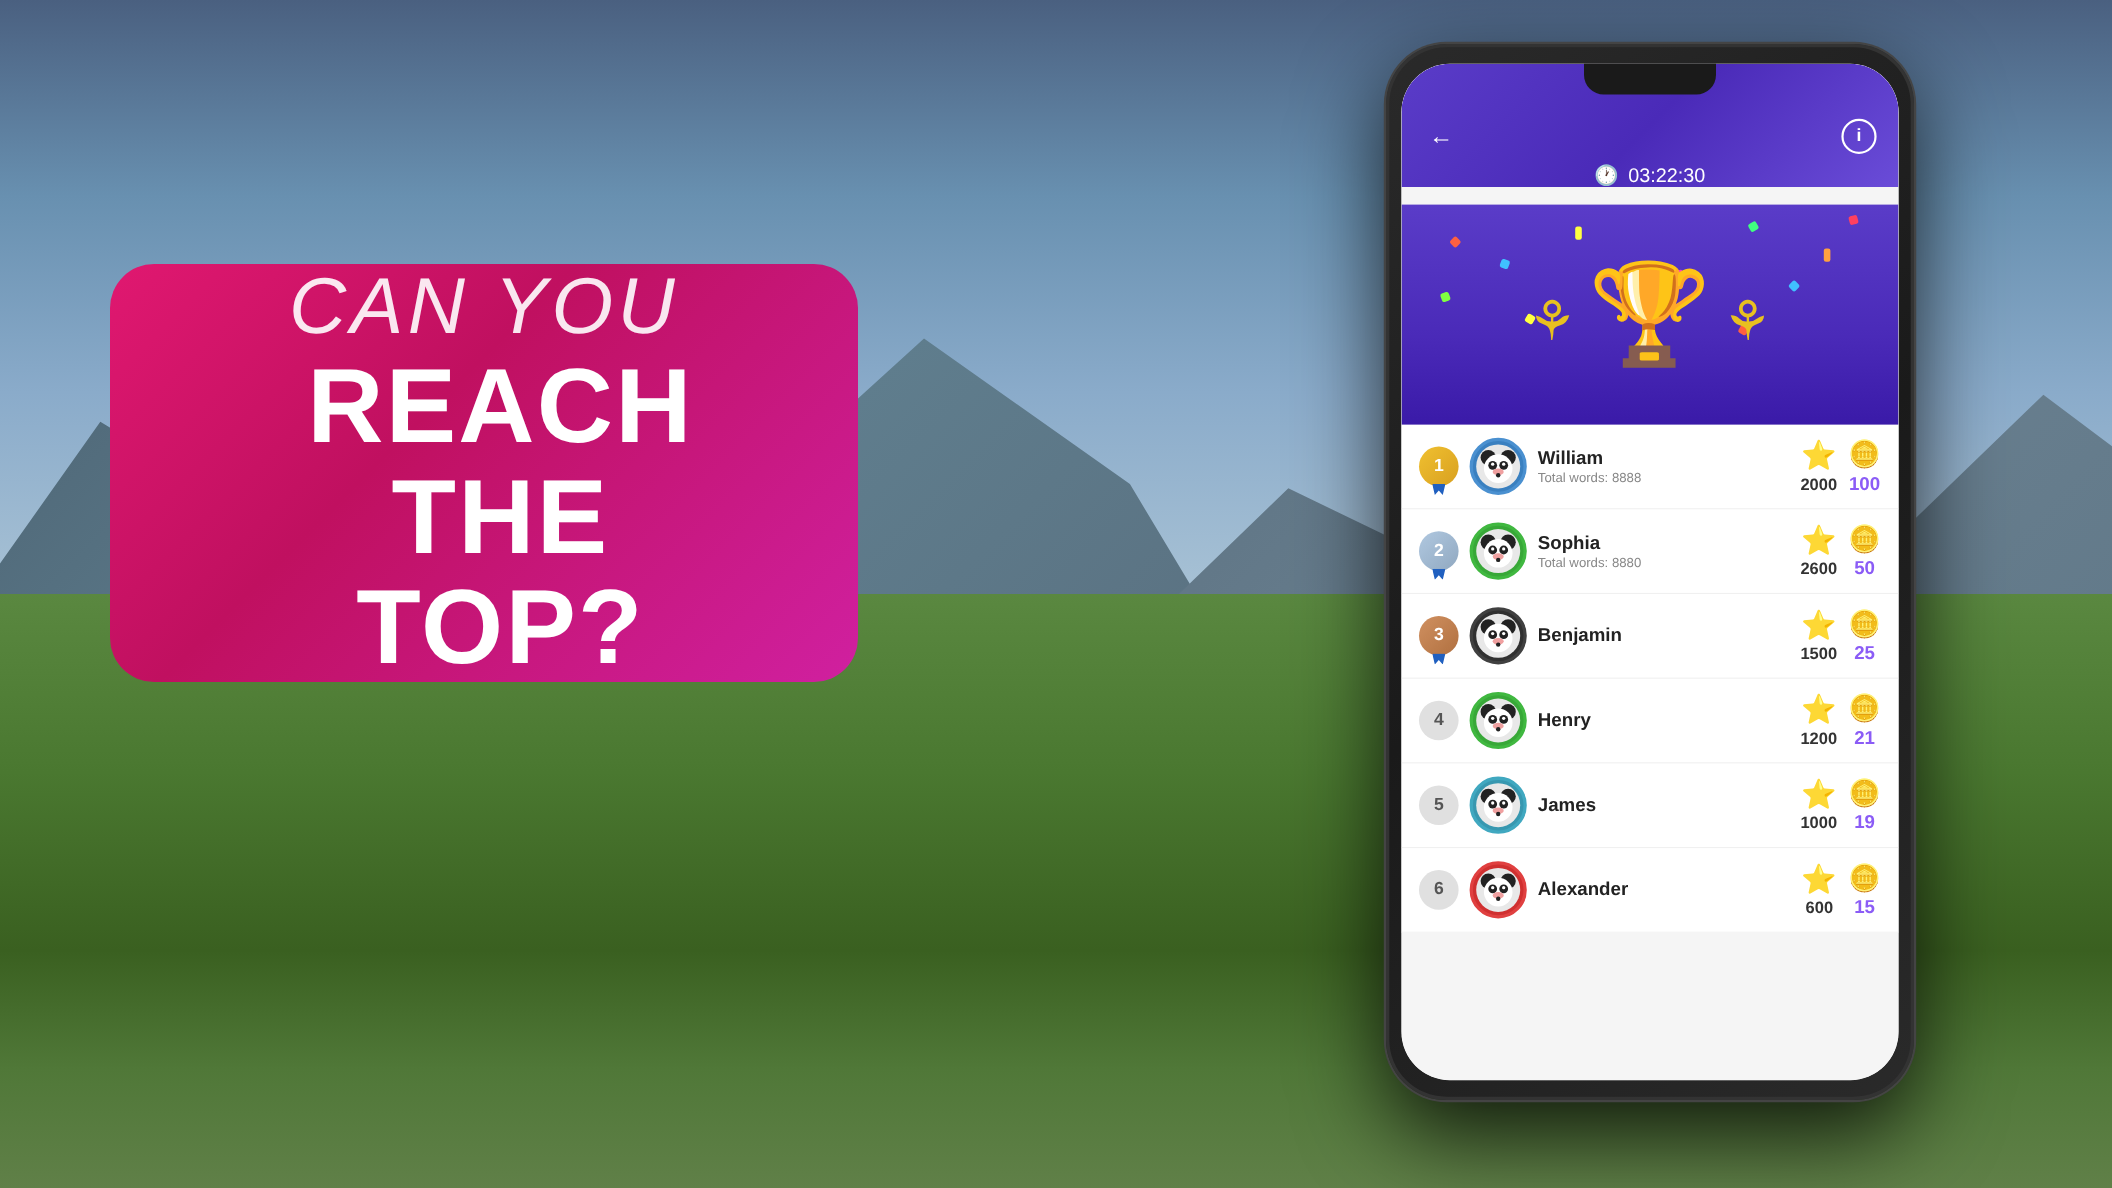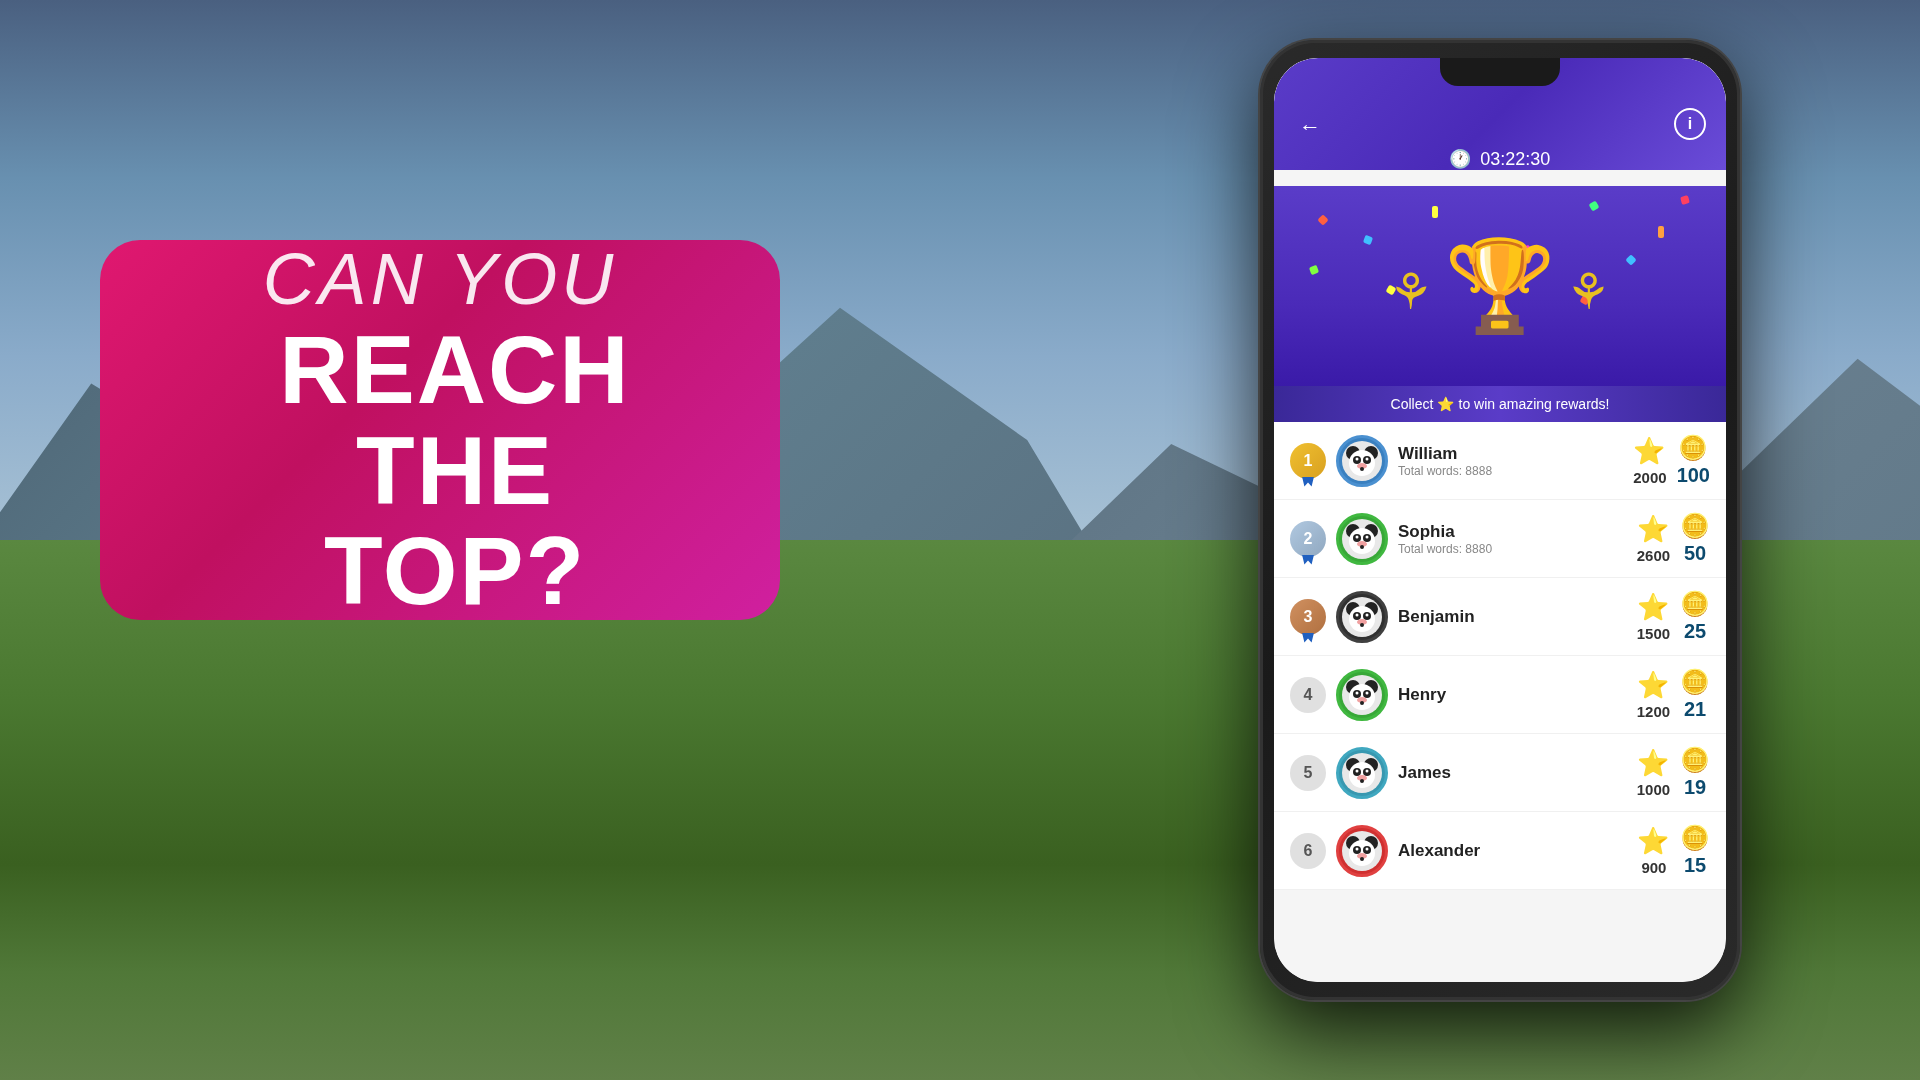--- a/index.html
+++ b/index.html
@@ -353,23 +353,23 @@
     }
 
     .coins-section {
       display: flex;
       flex-direction: column;
       align-items: center;
       gap: 2px;
     }
 
     .coins-num {
-      font-size: 20px;
+      font-size: 17px;
       font-weight: 700;
-      color: #0c4a6e;
+      color: #8b5cf6;
     }
 
     
     .panda-face {
       width: 44px;
       height: 44px;
     }
   </style>
 </head>
 <body>
@@ -418,23 +418,20 @@
 
           <div class="trophy-container">
             <div class="laurel" style="font-size:50px; color:#e8c020; transform: scaleX(-1);">⚘</div>
             <div style="display:flex;flex-direction:column;align-items:center;">
               <div style="font-size:90px;line-height:1;">🏆</div>
             </div>
             <div class="laurel" style="font-size:50px; color:#e8c020;">⚘</div>
           </div>
         </div>
 
-        <div class="collect-banner">
-          <span>Collect ⭐ to win amazing rewards!</span>
-        </div>
 
         <div class="leaderboard">
 
           <div class="player-row">
             <div class="rank-badge rank-1 medal-ribbon">1</div>
             <div class="avatar-circle avatar-1">
               <svg class="panda-face" viewBox="0 0 44 44">
                 <circle cx="22" cy="22" r="20" fill="#e8e8e8"></circle>
                 <circle cx="13" cy="14" r="7" fill="#222"></circle>
                 <circle cx="31" cy="14" r="7" fill="#222"></circle>
@@ -593,21 +590,21 @@
                 <circle cx="27" cy="20" r="1.5" fill="white"></circle>
                 <ellipse cx="22" cy="27" rx="5" ry="3" fill="#f0a0a0"></ellipse>
                 <circle cx="22" cy="30" r="2" fill="#222"></circle>
               </svg>
             </div>
             <div class="player-info">
               <div class="player-name">Alexander</div>
             </div>
             <div class="score-section">
               <div style="font-size:26px;">⭐</div>
-              <div class="score-num">900</div>
+              <div class="score-num">600</div>
             </div>
             <div class="coins-section">
               <div style="font-size:24px;">🪙</div>
               <div class="coins-num">15</div>
             </div>
           </div>
 
         </div>
       </div>
     </div>

